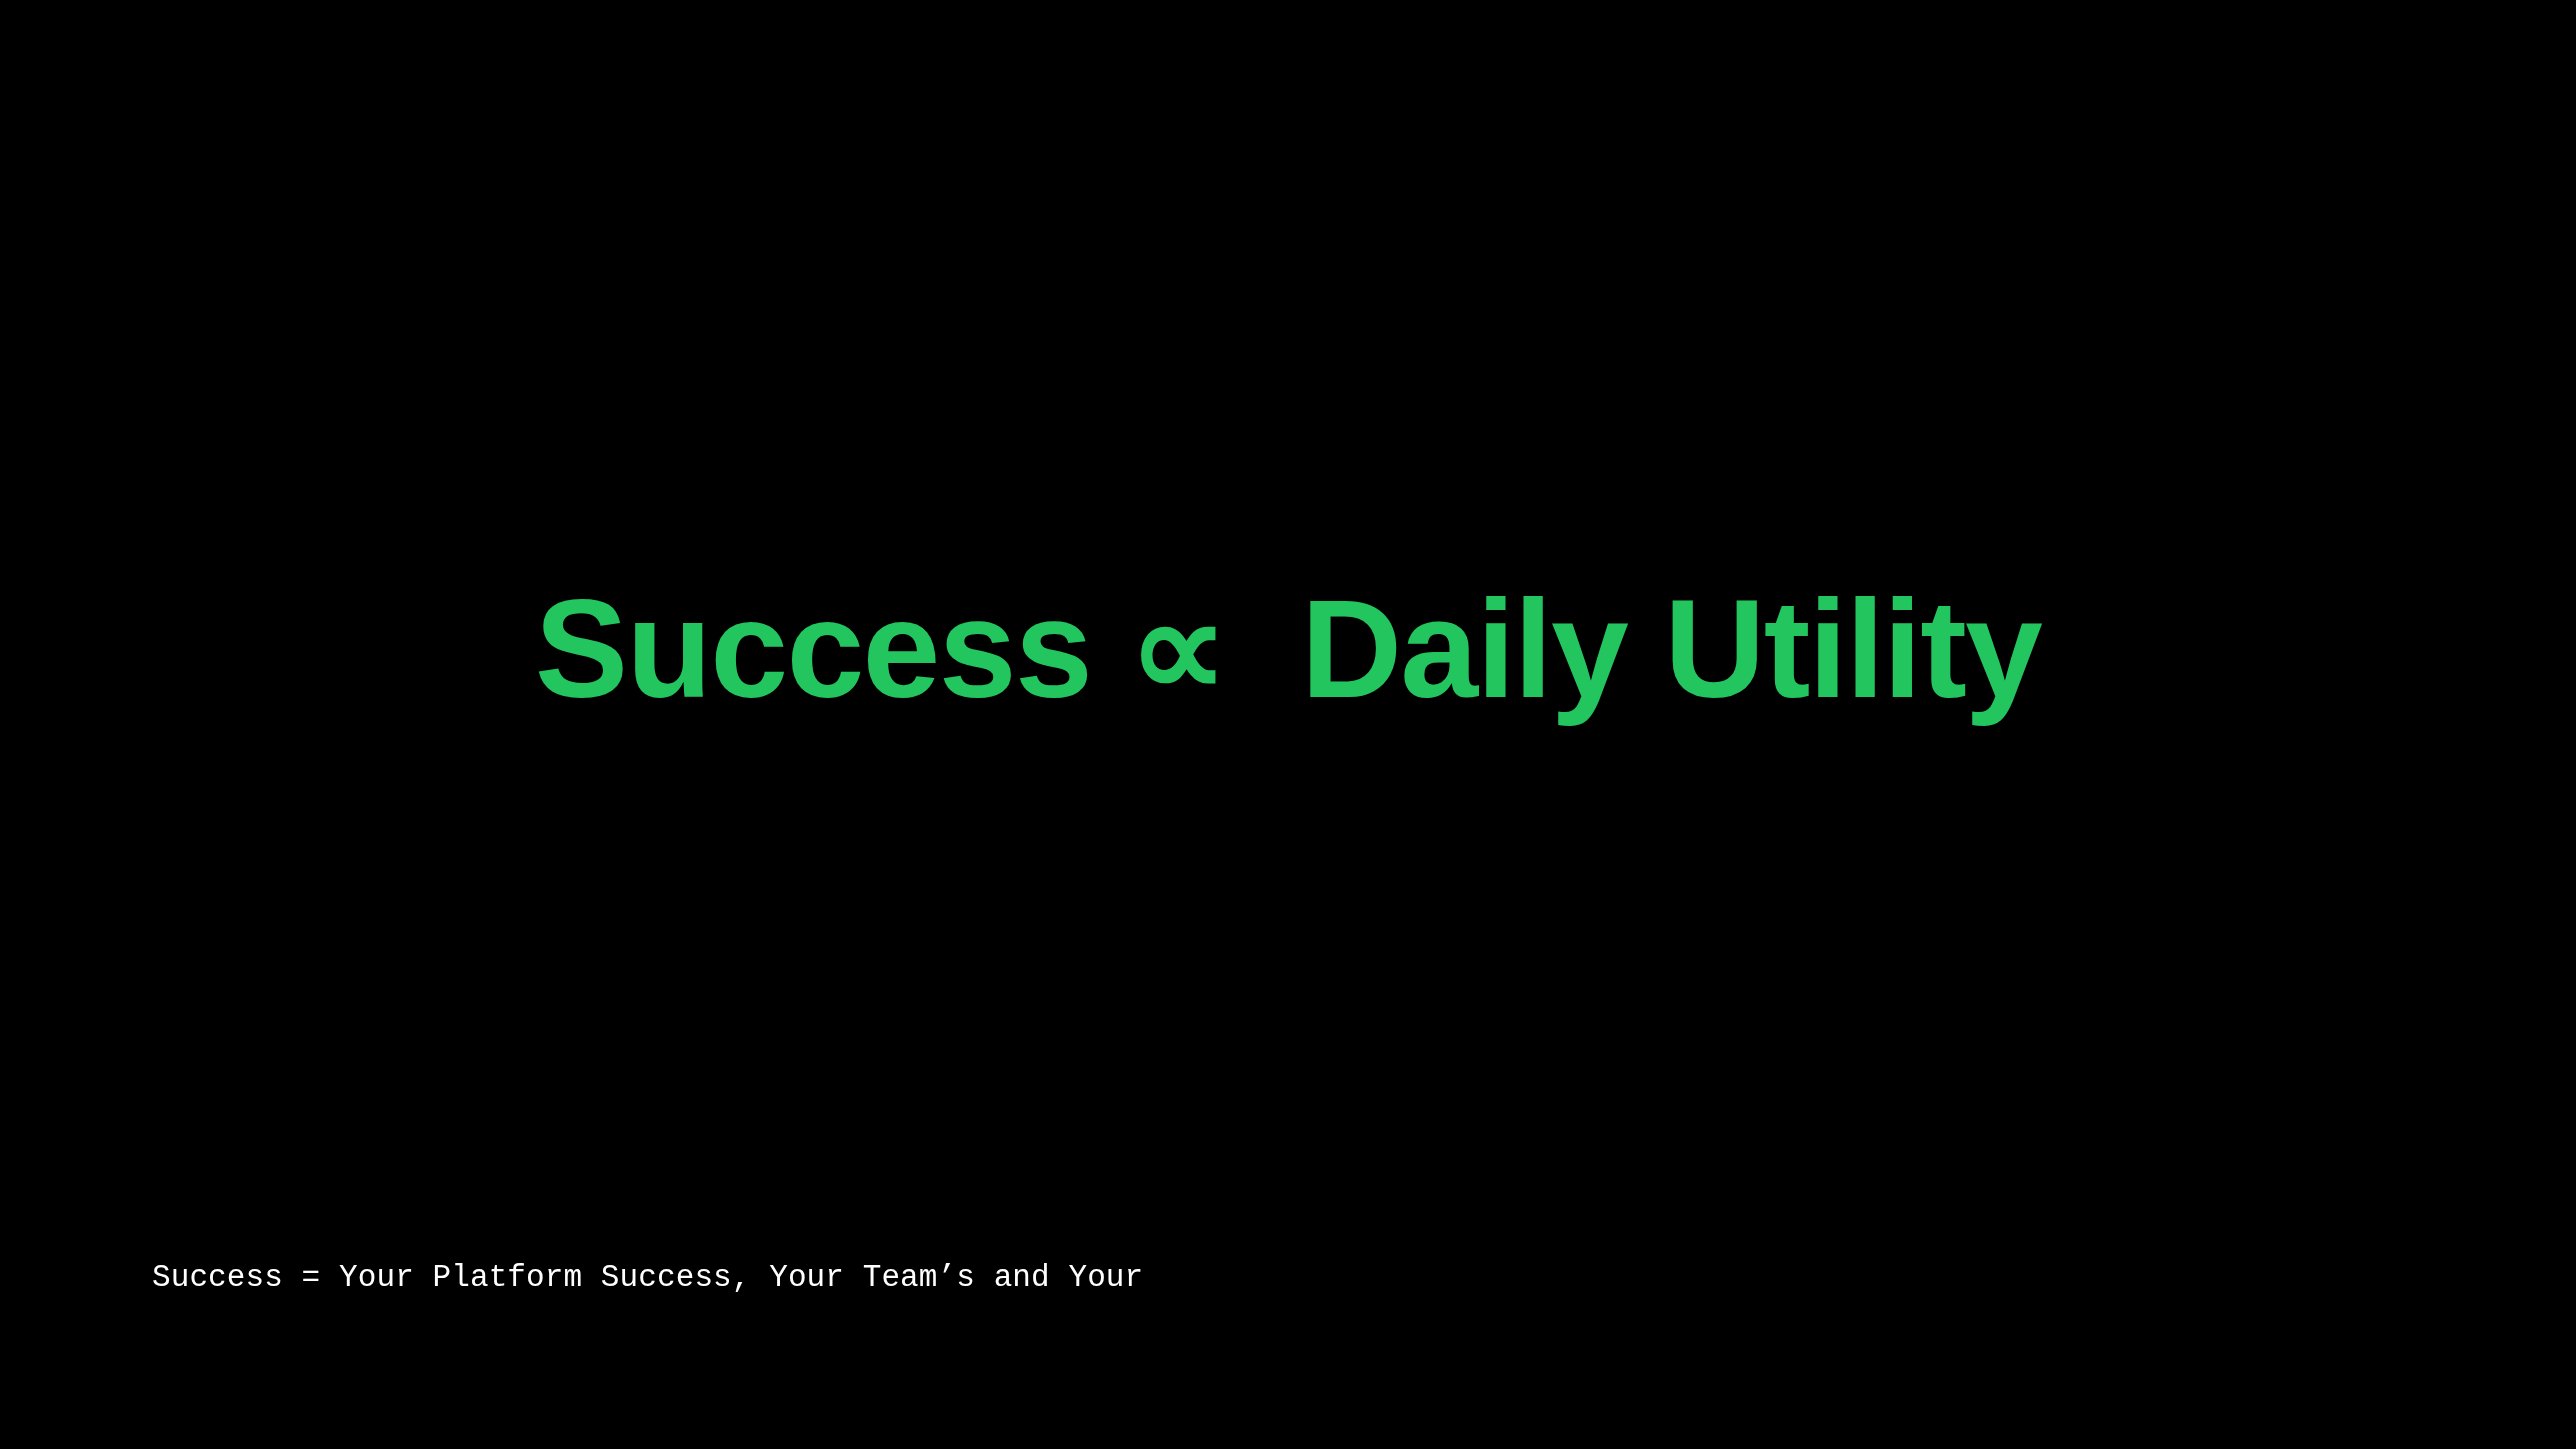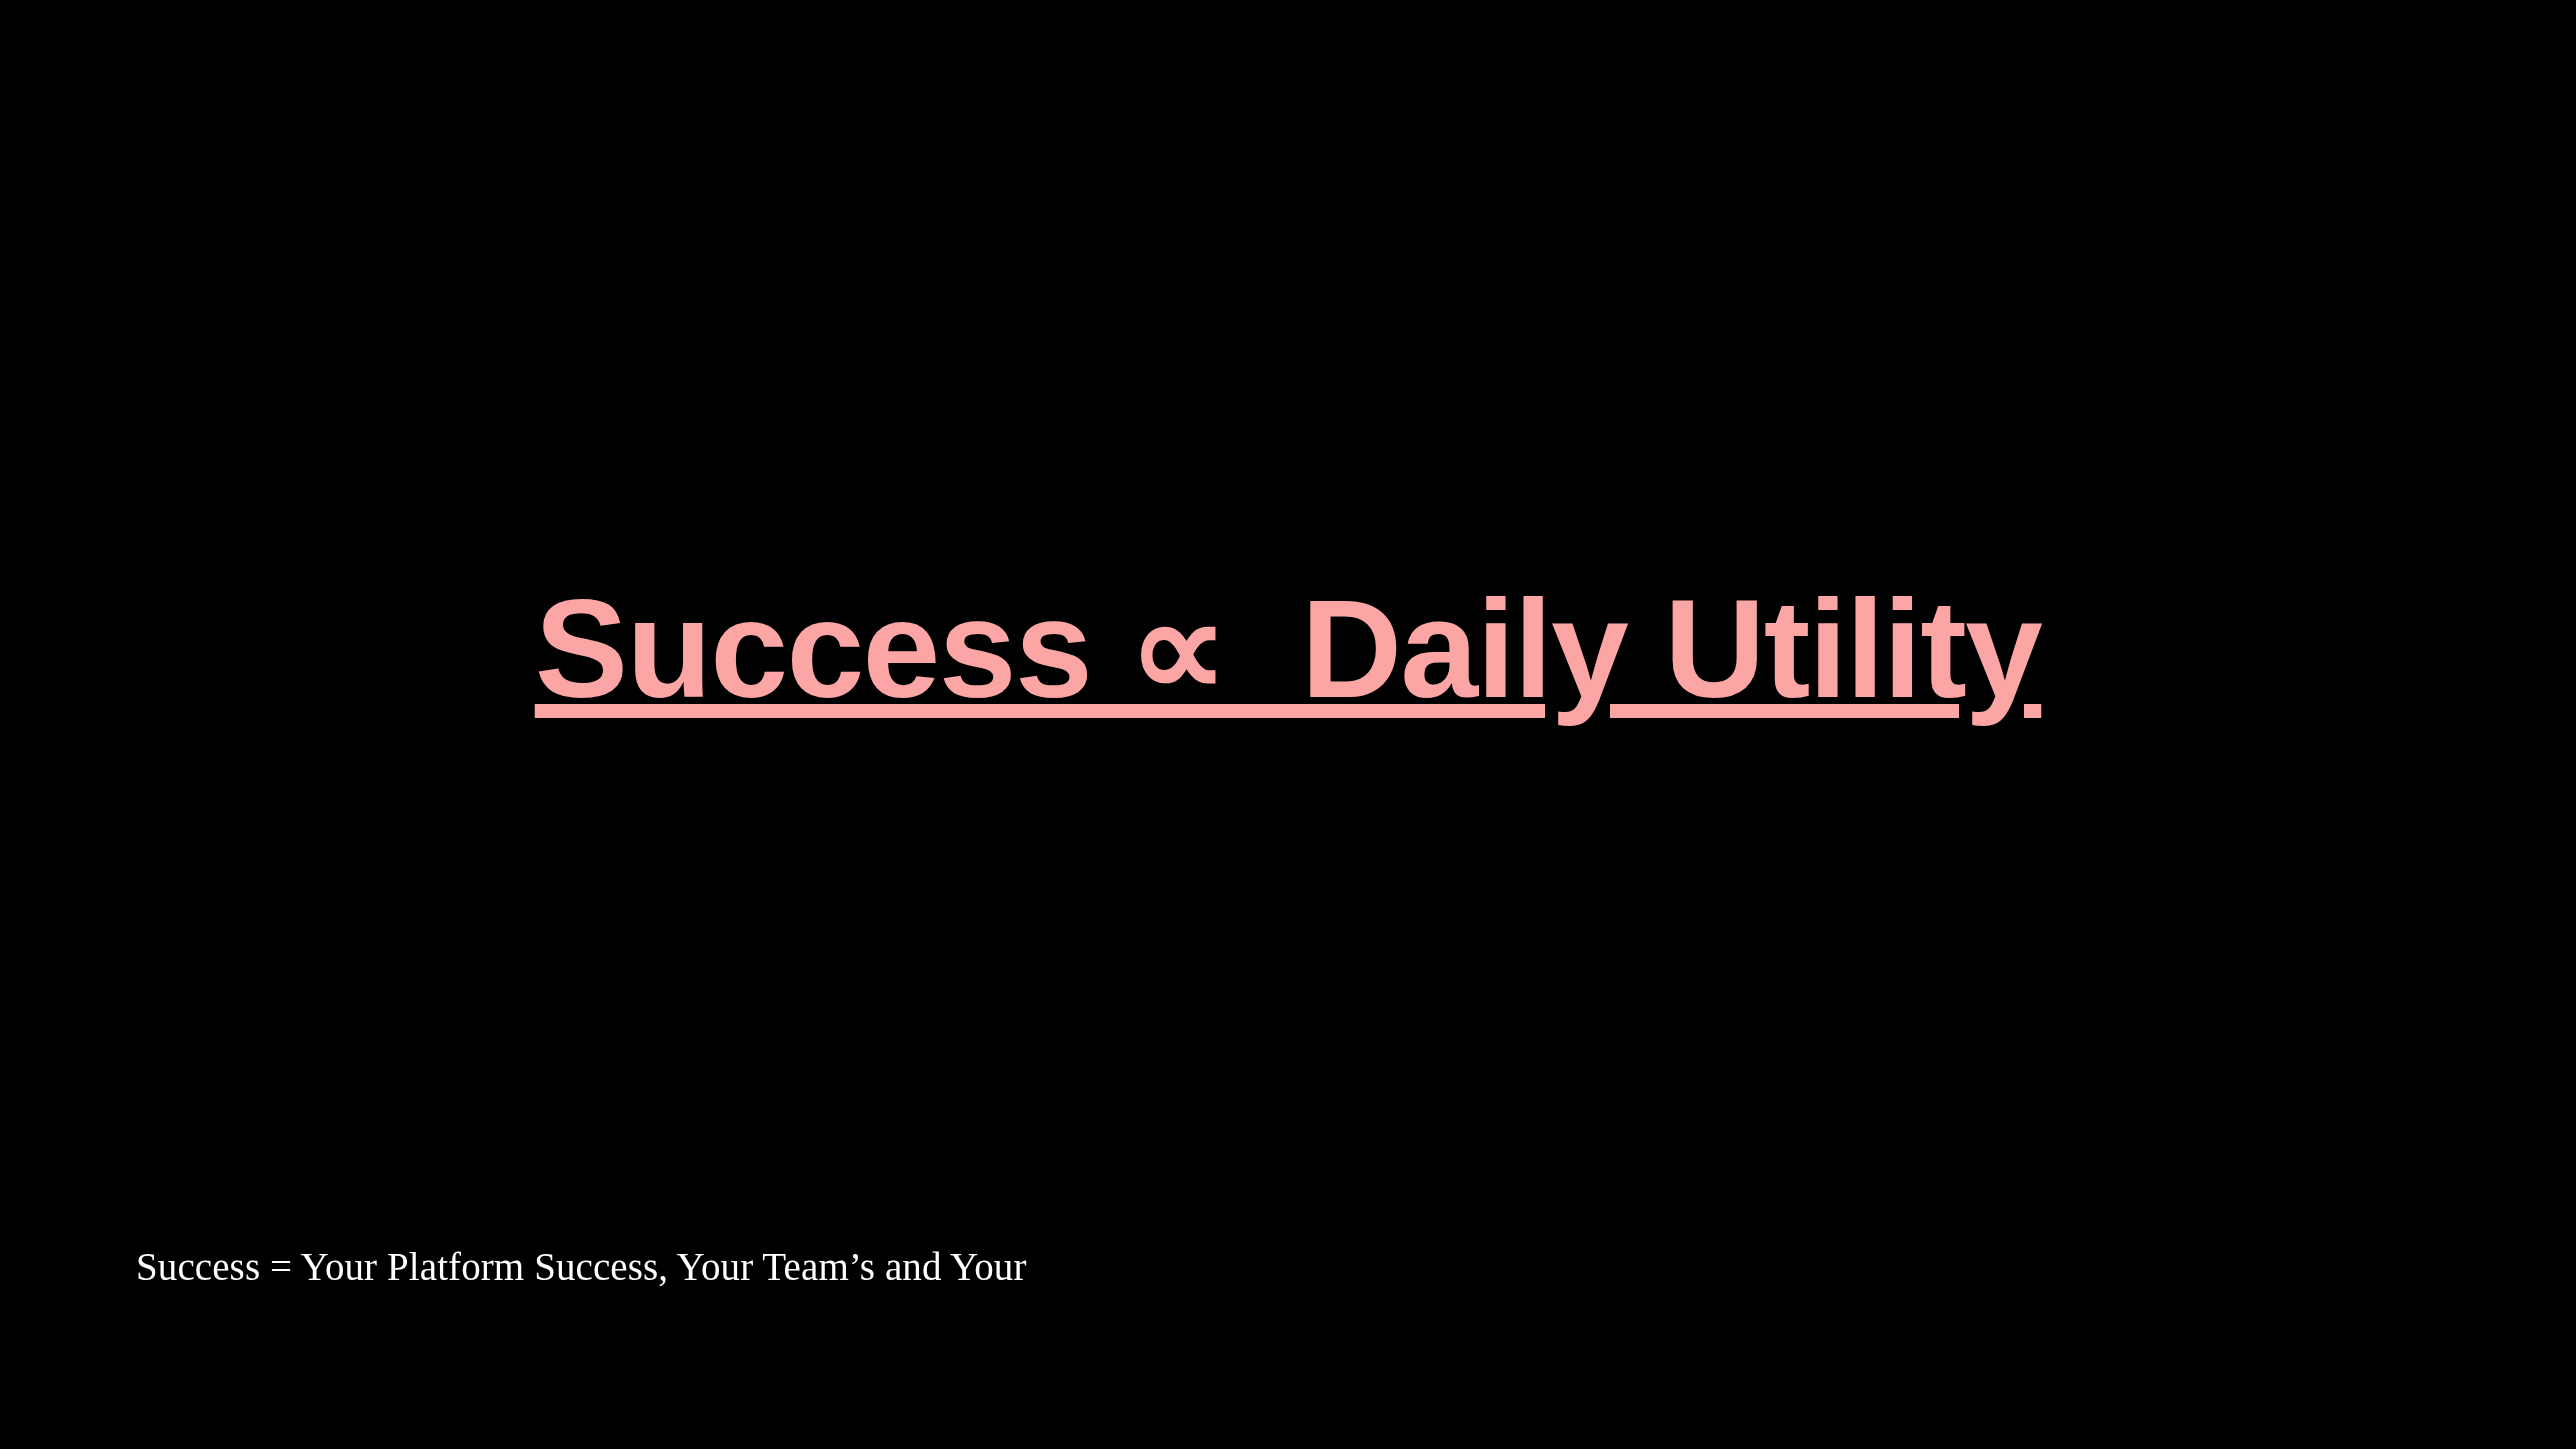--- a/index.html
+++ b/index.html
@@ -51,36 +51,36 @@
     color: #ffffff;
     text-align: center;
     white-space: pre;
   }
 
   
   .caption {
     position: absolute;
     left: 136px;
     top: 1244px;
-    margin: 0;
+    margin: 16px;
     padding: 0;
-    font-family: Liberation Serif, serif;
+    font-family: Liberation Mono, monospace;
     font-weight: 400;
-    font-size: 39px;
+    font-size: 31px;
     line-height: 1.18;
     letter-spacing: 0.1px;
     color: #ffffff;
     white-space: pre;
   }
 </style>
 </head>
 <body style="background: rgb(0, 0, 0);">
 
 <div class="slide" style="background: rgb(0, 0, 0);">
 
   <div class="headline-wrap">
-    <h1 class="headline" style="color: #fca5a5; text-decoration: underline;">Success ∝  Daily Utility</h1>
+    <h1 class="headline" style="color: #22c55e;">Success ∝  Daily Utility</h1>
   </div>
 
   <p class="caption" style="color: rgb(255, 255, 255);">Success = Your Platform Success, Your Team’s and Your</p>
 
 </div>
 
 
 </body></html>

